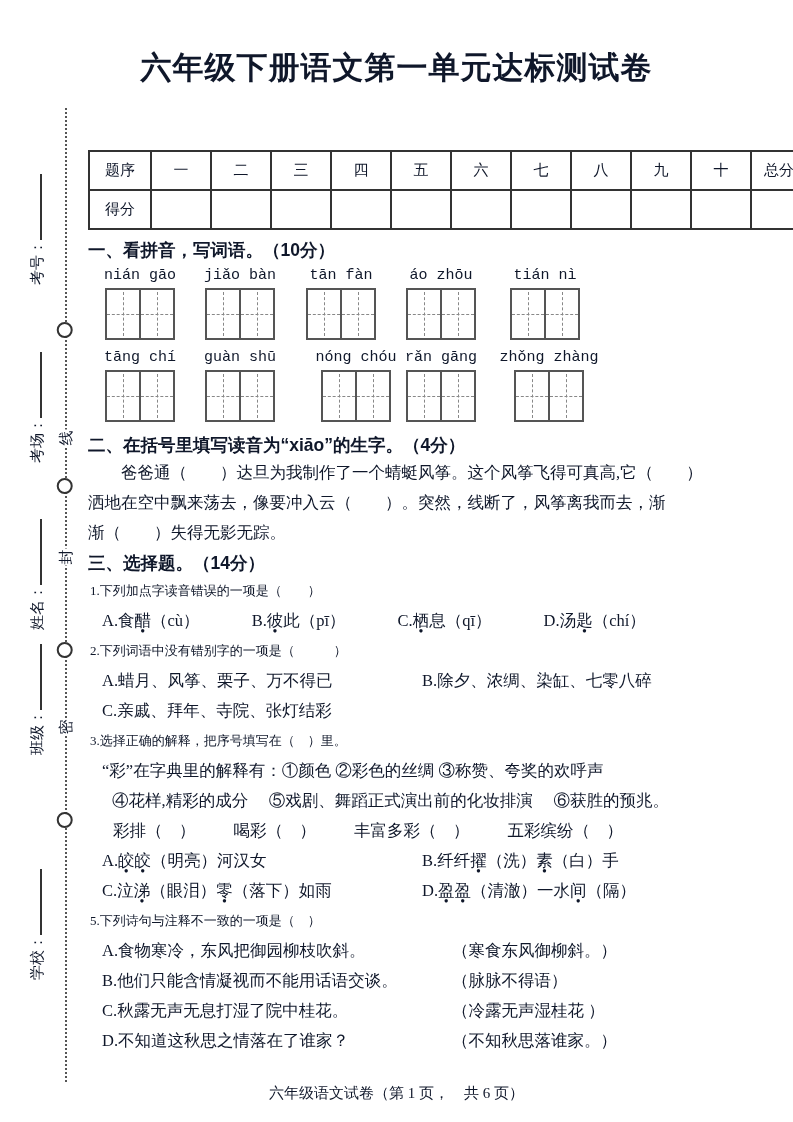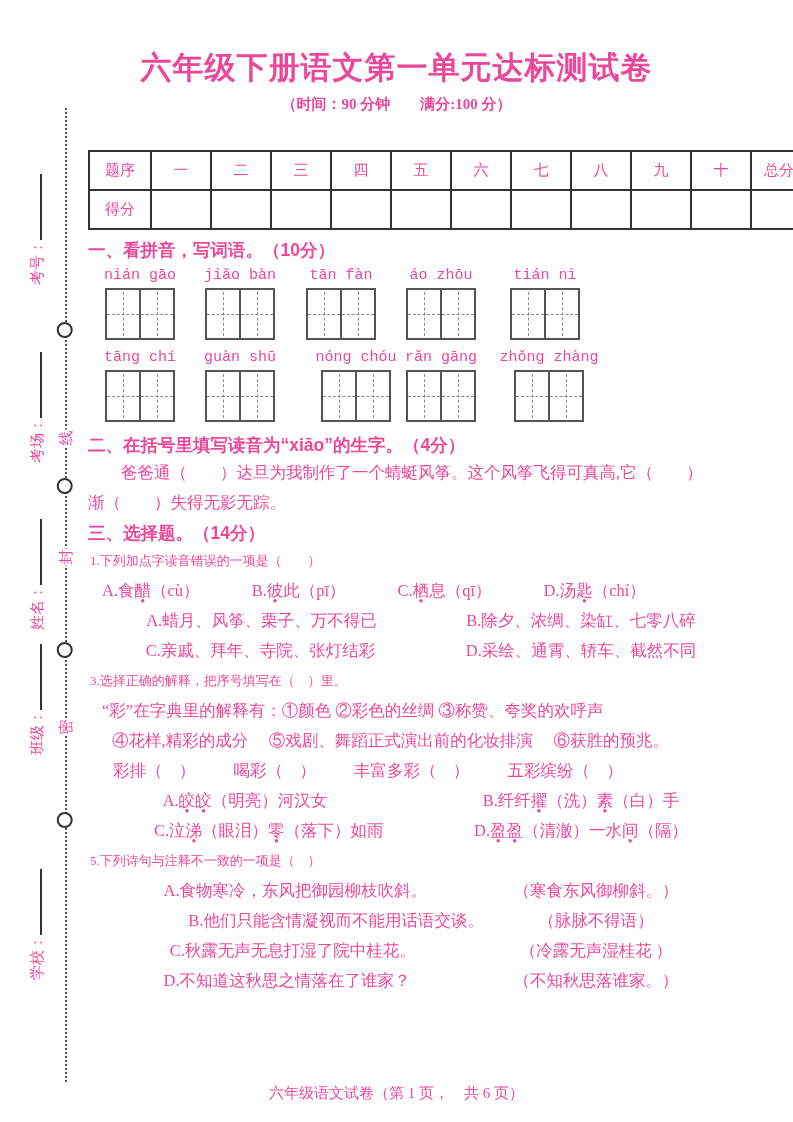--- a/index.html
+++ b/index.html
@@ -1,18 +1,18 @@
 <!DOCTYPE html>
 <html><head>
 <meta charset="utf-8">
 <style>
   html,body{margin:0;padding:0;}
   body{background:#fff;}
   .page{position:relative;width:793px;height:1122px;background:#fff;overflow:hidden;
-        font-family:"Liberation Serif",serif;color:#ec4899;}
+        font-family:"Liberation Serif",serif;color:#0f172a;}
   
   .title{margin:0;padding-top:46px;text-align:center;font-family:"Liberation Sans",sans-serif;
          font-weight:bold;font-size:31px;line-height:44px;letter-spacing:1px;}
   .subtitle{text-align:center;font-size:15px;line-height:22px;margin-top:3px;font-weight:bold;}
   
   .seal-line{position:absolute;left:65px;top:108px;height:974px;width:0;border-left:2px dotted #555;}
   .seal-circle{position:absolute;left:66px;width:12px;height:12px;border:2px solid #333;
                border-radius:50%;background:#fff;transform:translate(-58%,-50%);}
   .seal-char{position:absolute;left:66px;background:#fff;font-size:15px;padding:3px 1px;
              transform:translate(-50%,-50%) rotate(-90deg);font-family:"Liberation Sans",sans-serif;}
@@ -33,40 +33,39 @@
   .pgroup{position:absolute;top:0;width:120px;text-align:center;}
   .pinyin{font-family:Liberation Mono, monospace;font-size:15px;line-height:22px;white-space:nowrap;}
   .wbox{width:66px;height:48px;margin:1px auto 0;border:2px solid #555;display:flex;}
   .wcell{position:relative;flex:1;}
   .wcell + .wcell{border-left:2px solid #555;}
   .wcell::before{content:"";position:absolute;left:0;right:0;top:50%;border-top:1px dashed #888;}
   .wcell::after{content:"";position:absolute;top:2px;bottom:2px;left:50%;border-left:1px dashed #888;}
   .bodyline{font-size:16.5px;line-height:30px;}
   .indent2{text-indent:2em;}
   .qline{font-size:13px;line-height:30px;padding-left:2px;}
-  .opt-row{display:flex;font-size:16.5px;line-height:30px;padding-left:14px;justify-content:center;}
+  .opt-row{display:flex;font-size:16.5px;line-height:30px;padding-left:14px;}
   .opt-row .col-l{width:320px;flex-shrink:0;}
   .opt-row.q5 .col-l{width:350px;}
   .opt-inline{display:flex;gap:52px;font-size:16.5px;line-height:30px;padding-left:14px;}
   .gloss1{padding-left:14px;}
   .gloss2{padding-left:24px;}
   .items-row{display:flex;gap:38px;padding-left:25px;font-size:16.5px;line-height:30px;}
   .dotted{position:relative;}
   .dotted::after{content:"•";position:absolute;left:0;right:0;bottom:-0.62em;
                  text-align:center;font-size:0.85em;line-height:1;}
   
   .footer{position:absolute;left:0;right:0;top:1084px;text-align:center;font-size:15px;}
 </style>
 </head>
 <body>
 
 <div class="page">
 
   <h1 class="title">六年级下册语文第一单元达标测试卷</h1>
-  <div class="subtitle">（时间：90 分钟　　满分:100 分）</div>
 
   <div class="seal-line"></div>
   <div class="seal-circle" style="top:330px"></div>
   <div class="seal-circle" style="top:486px"></div>
   <div class="seal-circle" style="top:650px"></div>
   <div class="seal-circle" style="top:820px"></div>
   <div class="seal-char" style="top:438px">线</div>
   <div class="seal-char" style="top:557px">封</div>
   <div class="seal-char" style="top:727px">密</div>
 
@@ -184,39 +183,40 @@
         <div class="pinyin">zhǒng zhàng</div>
         <div class="wbox">
             <div class="wcell"></div>
             <div class="wcell"></div>
           </div>
       </div>
     </div>
 
     <div class="sec-heading" style="margin-top:12px">二、在括号里填写读音为“xiāo”的生字。（4分）</div>
     <div class="bodyline indent2">爸爸通（　　）达旦为我制作了一个蜻蜓风筝。这个风筝飞得可真高,它（　　）</div>
+    <div class="bodyline">洒地在空中飘来荡去，像要冲入云（　　）。突然，线断了，风筝离我而去，渐</div>
     <div class="bodyline">渐（　　）失得无影无踪。</div>
 
     <div class="sec-heading" style="margin-top:2px">三、选择题。（14分）</div>
 
     <div class="qline">1.下列加点字读音错误的一项是（　　）</div>
     <div class="opt-inline">
       <span><span>A.食</span><span class="dotted">醋</span><span>（cù）</span></span>
       <span><span>B.</span><span class="dotted">彼</span><span>此（pī）</span></span>
       <span><span>C.</span><span class="dotted">栖</span><span>息（qī）</span></span>
       <span><span>D.汤</span><span class="dotted">匙</span><span>（chí）</span></span>
     </div>
 
+    <div class="qline">2.下列词语中没有错别字的一项是（　　　）</div>
     <div class="opt-row">
       <span class="col-l">A.蜡月、风筝、栗子、万不得已</span>
       <span>B.除夕、浓绸、染缸、七零八碎</span>
     </div>
     <div class="opt-row">
       <span class="col-l">C.亲戚、拜年、寺院、张灯结彩</span>
-      <span>D.采绘、通霄、轿车、截然不同</span>
     </div>
 
     <div class="qline">3.选择正确的解释，把序号填写在（　）里。</div>
     <div class="bodyline gloss1">“彩”在字典里的解释有：①颜色 ②彩色的丝绸 ③称赞、夸奖的欢呼声</div>
     <div class="bodyline gloss2">④花样,精彩的成分　 ⑤戏剧、舞蹈正式演出前的化妆排演　 ⑥获胜的预兆。</div>
     <div class="items-row">
       <span>彩排（　）</span>
       <span>喝彩（　）</span>
       <span>丰富多彩（　）</span>
       <span>五彩缤纷（　）</span>

